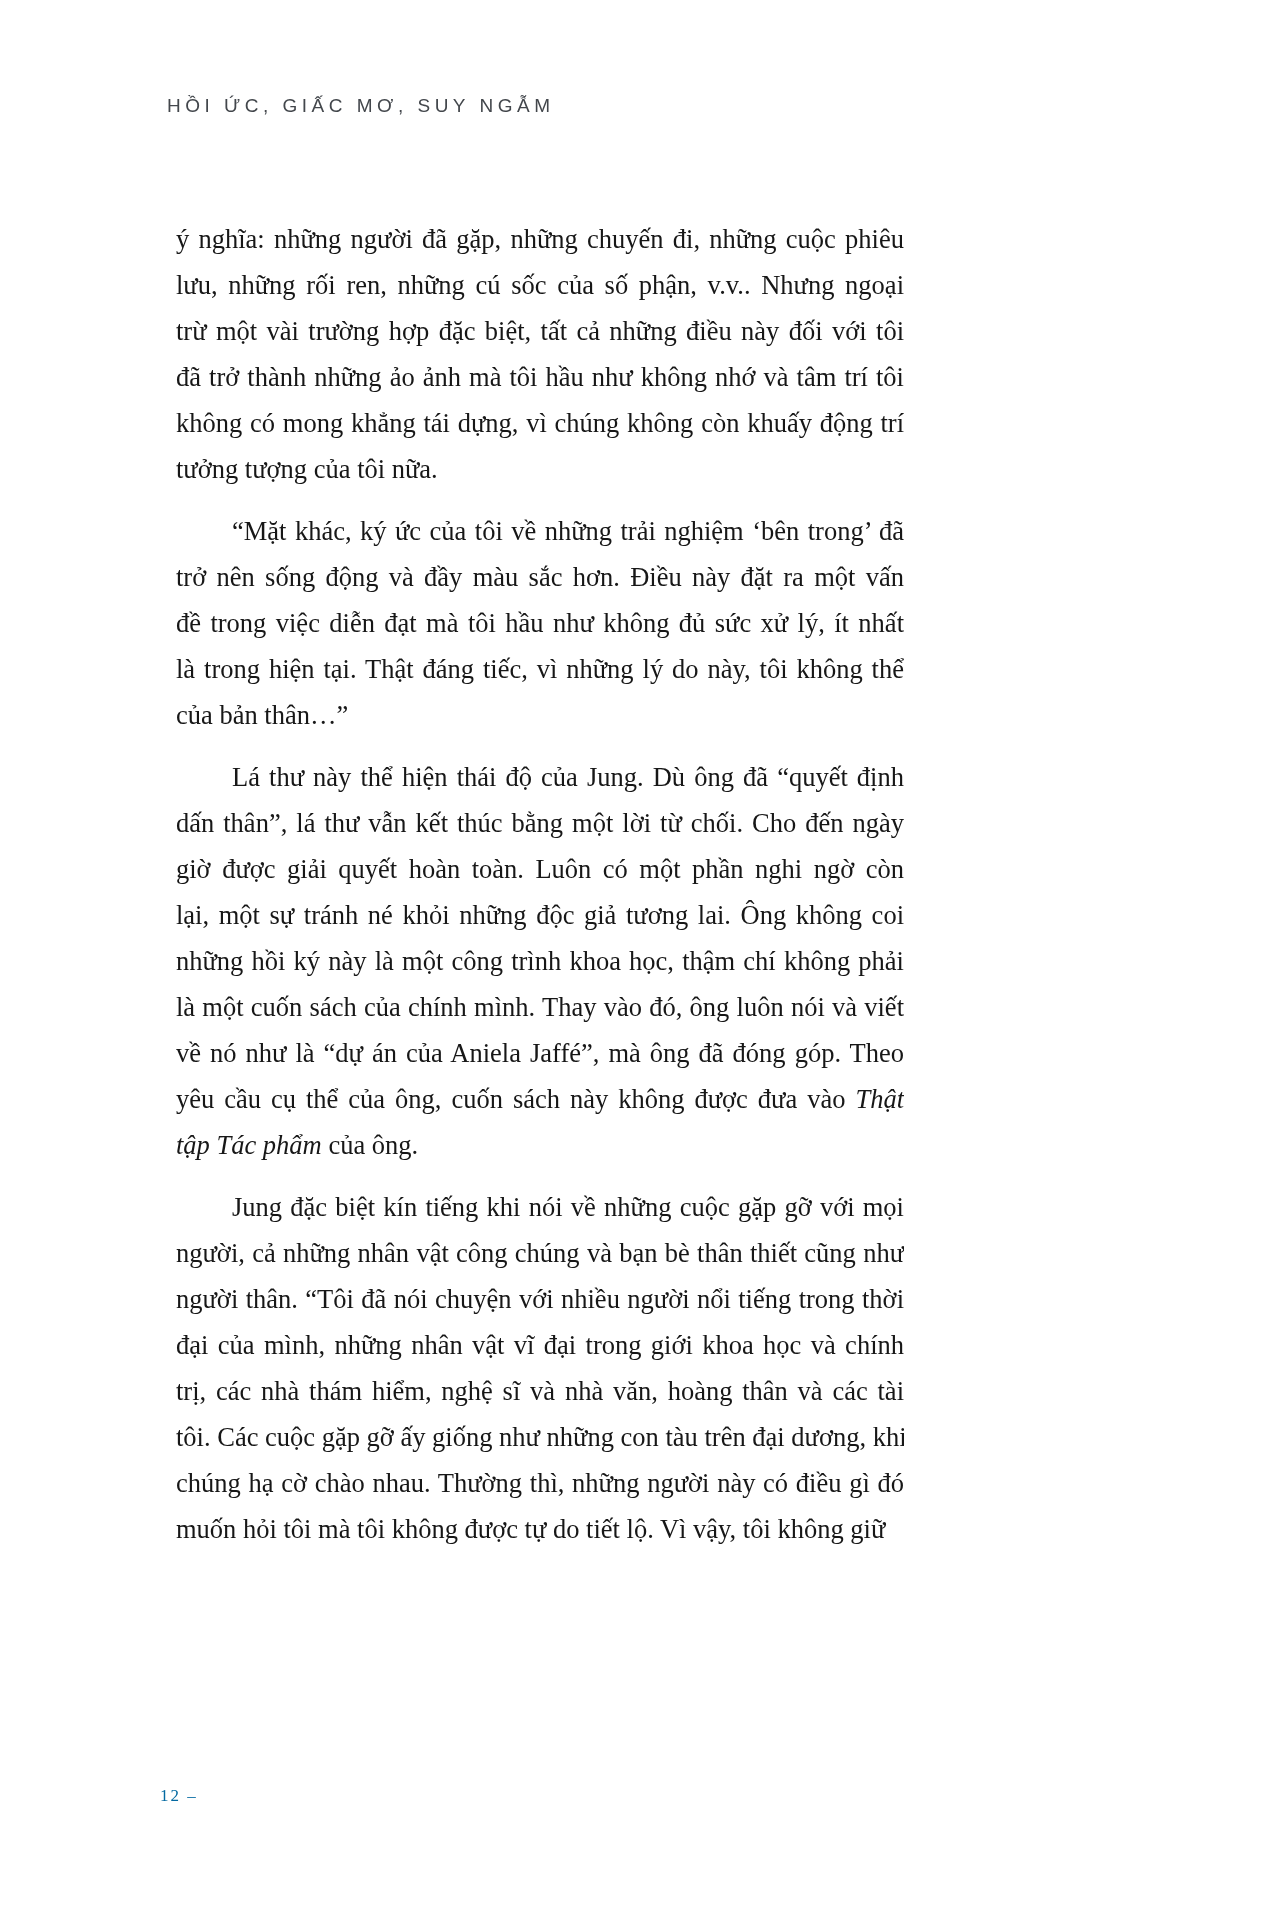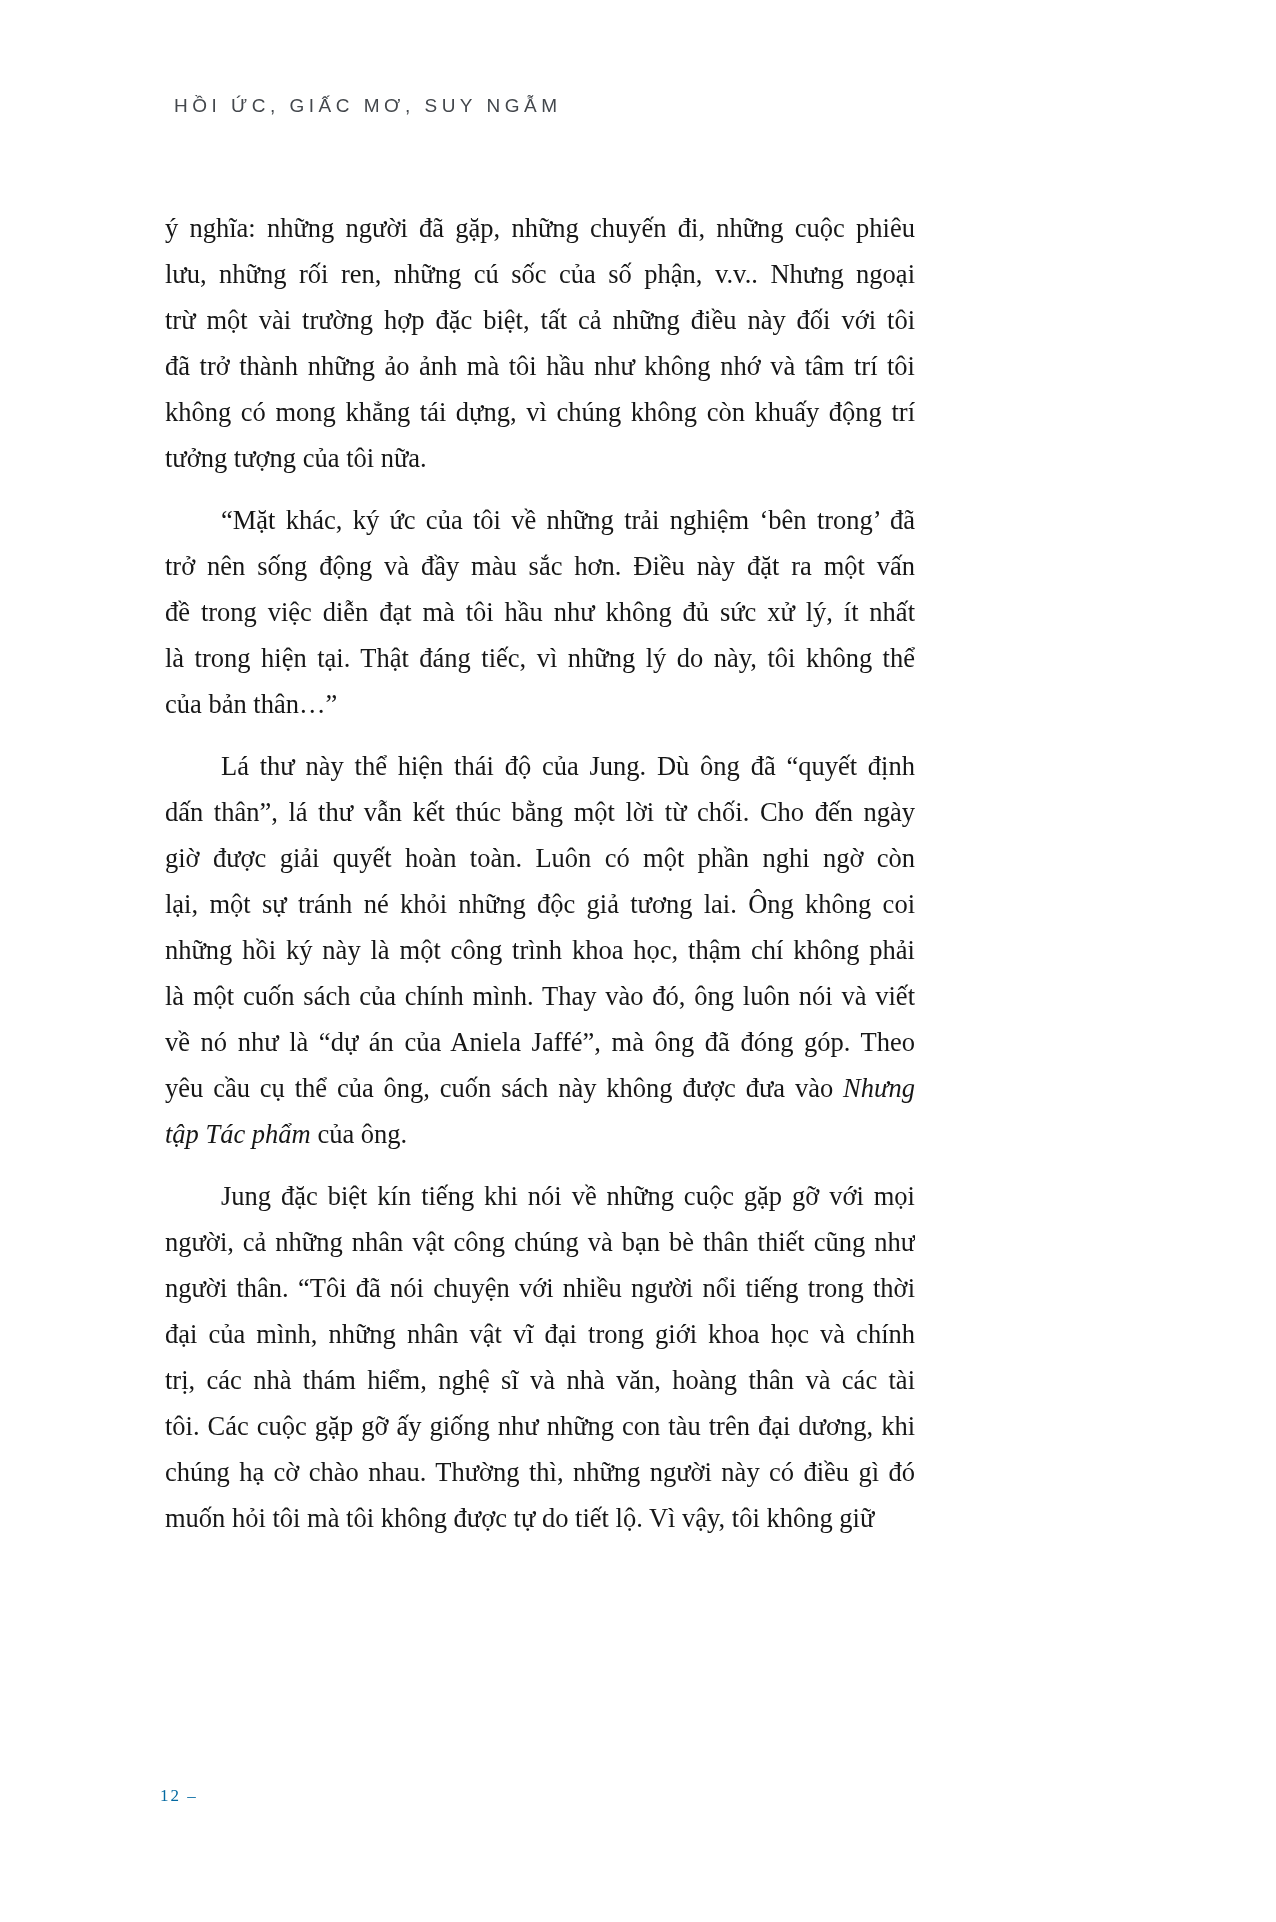--- a/index.html
+++ b/index.html
@@ -11,38 +11,38 @@
     position: relative;
     width: 1276px;
     height: 1922px;
     background: #ffffff;
     overflow: hidden;
     font-family: "Liberation Serif", serif;
   }
   .running-header {
     position: absolute;
     top: 95px;
-    left: 174px;
+    left: 167px;
     font-family: "Liberation Sans", sans-serif;
     font-size: 19px;
     font-weight: 400;
     letter-spacing: 4.5px;
     color: #43474c;
     white-space: nowrap;
   }
   .body-text {
     position: absolute;
     top: 200px;
     left: 160px;
     width: 760px;
     font-size: 26.5px;
     line-height: 46px;
     color: #171717;
   }
-  .para { margin: 5px; }
+  .para { margin: 16px; }
   .para + .para { margin-top: 16px; }
   .line {
     text-align: justify;
     text-align-last: justify;
     overflow: hidden;
     white-space: nowrap;
   }
   .line--last {
     text-align-last: left;
   }
@@ -83,21 +83,21 @@
         <div class="line line--last"><span>của bản thân…”</span></div>
       </div>
       <div class="para indent">
         <div class="line"><span>Lá thư này thể hiện thái độ của Jung. Dù ông đã “quyết định</span></div>
         <div class="line"><span>dấn thân”, lá thư vẫn kết thúc bằng một lời từ chối. Cho đến ngày</span></div>
         <div class="line"><span>giờ được giải quyết hoàn toàn. Luôn có một phần nghi ngờ còn</span></div>
         <div class="line"><span>lại, một sự tránh né khỏi những độc giả tương lai. Ông không coi</span></div>
         <div class="line"><span>những hồi ký này là một công trình khoa học, thậm chí không phải</span></div>
         <div class="line"><span>là một cuốn sách của chính mình. Thay vào đó, ông luôn nói và viết</span></div>
         <div class="line"><span>về nó như là “dự án của Aniela Jaffé”, mà ông đã đóng góp. Theo</span></div>
-        <div class="line"><span>yêu cầu cụ thể của ông, cuốn sách này không được đưa vào </span><span class="em">Nhưng</span></div>
+        <div class="line"><span>yêu cầu cụ thể của ông, cuốn sách này không được đưa vào </span><span class="em">Thật</span></div>
         <div class="line line--last"><span class="em">tập Tác phẩm</span><span> của ông.</span></div>
       </div>
       <div class="para indent">
         <div class="line"><span>Jung đặc biệt kín tiếng khi nói về những cuộc gặp gỡ với mọi</span></div>
         <div class="line"><span>người, cả những nhân vật công chúng và bạn bè thân thiết cũng như</span></div>
         <div class="line"><span>người thân. “Tôi đã nói chuyện với nhiều người nổi tiếng trong thời</span></div>
         <div class="line"><span>đại của mình, những nhân vật vĩ đại trong giới khoa học và chính</span></div>
         <div class="line"><span>trị, các nhà thám hiểm, nghệ sĩ và nhà văn, hoàng thân và các tài</span></div>
         <div class="line"><span>tôi. Các cuộc gặp gỡ ấy giống như những con tàu trên đại dương, khi</span></div>
         <div class="line"><span>chúng hạ cờ chào nhau. Thường thì, những người này có điều gì đó</span></div>

